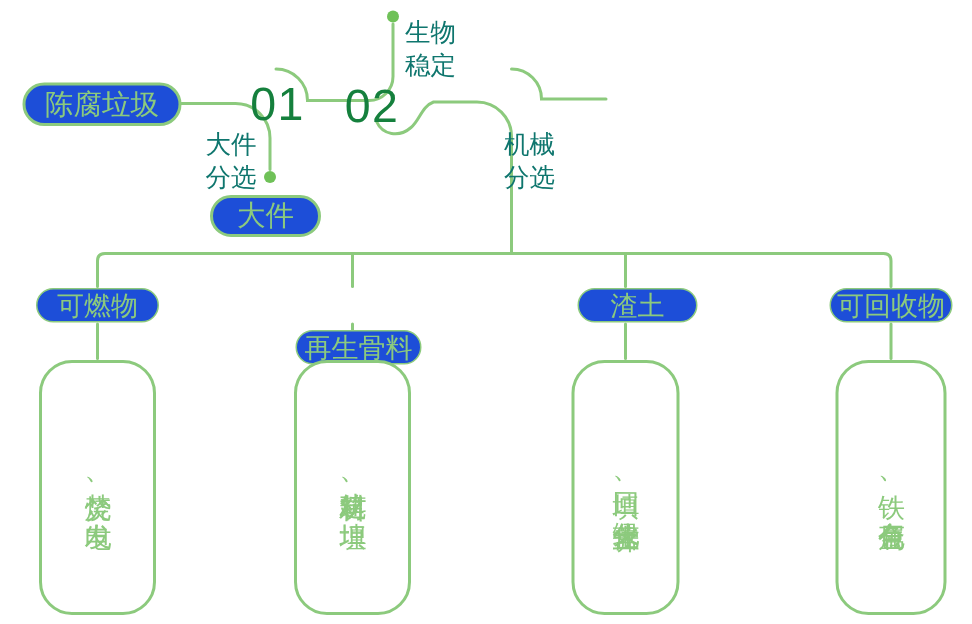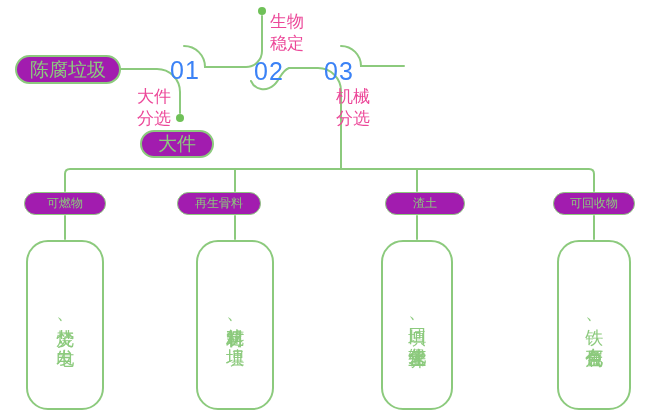--- a/index.html
+++ b/index.html
@@ -4,38 +4,38 @@
 <style>
   html,body{margin:0;padding:0;background:#ffffff;}
   .stage{
     position:relative;width:648px;height:416px;background:#ffffff;overflow:hidden;
     font-family:"Liberation Sans", sans-serif;
   }
   .stage svg{position:absolute;left:0;top:0;}
   .pill{
     position:absolute;box-sizing:border-box;border:2px solid #8cca7d;border-radius:999px;
     display:flex;align-items:center;justify-content:center;
-    color:#8cca7d;background:#a21caf;white-space:nowrap;
+    color:#8cca7d;background:#1d4ed8;white-space:nowrap;
   }
   .pill.source{left:15px;top:55px;width:106px;height:29px;font-size:19px;}
   .pill.byprod{left:140px;top:130px;width:74px;height:28px;font-size:19px;}
-  .pill.branch{top:192px;height:23px;font-size:12px;border-width:1.5px;}
+  .pill.branch{top:192px;height:23px;font-size:18px;border-width:1.5px;}
   .pill.b1{left:24px;width:82px;}
-  .pill.b2{left:177px;width:84px;}
+  .pill.b2{left:197px;width:84px;margin-top:28px;}
   .pill.b3{left:385px;width:80px;}
   .pill.b4{left:553px;width:82px;}
   .num{
-    position:absolute;width:62px;text-align:center;color:#3b82f6;
-    font-size:25px;line-height:36px;letter-spacing:1px;
+    position:absolute;width:62px;text-align:center;color:#15803d;
+    font-size:31px;line-height:36px;letter-spacing:1px;
   }
   .num.n1{left:154px;top:52px;}
-  .num.n2{left:238px;top:53px;}
+  .num.n2{left:217px;top:53px;}
   .num.n3{left:308px;top:53px;}
   .steplabel{
-    position:absolute;color:#ec4899;font-size:17px;line-height:22px;white-space:pre-line;
+    position:absolute;color:#0f766e;font-size:17px;line-height:22px;white-space:pre-line;
   }
   .steplabel.l1{left:137px;top:86px;}
   .steplabel.l2{left:270px;top:11px;}
   .steplabel.l3{left:336px;top:86px;}
   .rbox{
     position:absolute;top:240px;height:170px;box-sizing:border-box;
     border:2px solid #8cca7d;border-radius:22px;background:#ffffff;
     display:flex;align-items:center;justify-content:center;
   }
   .rbox.r1{left:26px;width:78px;}
@@ -69,21 +69,20 @@
     <circle cx="180" cy="118" r="4" fill="#6fc158"></circle>
     <circle cx="262" cy="11" r="4" fill="#6fc158"></circle>
   </svg>
 
   <div class="pill source">
     <span>陈腐垃圾</span>
   </div>
 
   <div class="num n1">01</div>
   <div class="num n2">02</div>
-  <div class="num n3">03</div>
 
   <div class="steplabel l1"><span>大件</span><br><span>分选</span></div>
   <div class="steplabel l2"><span>生物</span><br><span>稳定</span></div>
   <div class="steplabel l3"><span>机械</span><br><span>分选</span></div>
 
   <div class="pill byprod">
     <span>大件</span>
   </div>
 
   <div class="pill branch b1">

